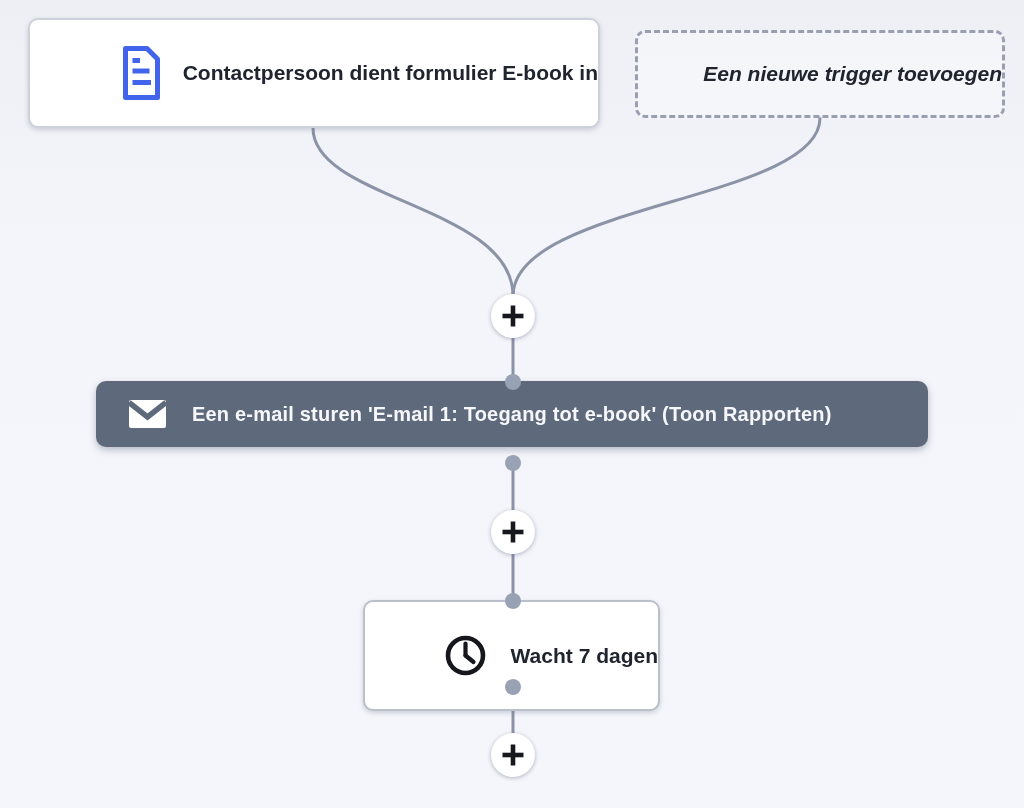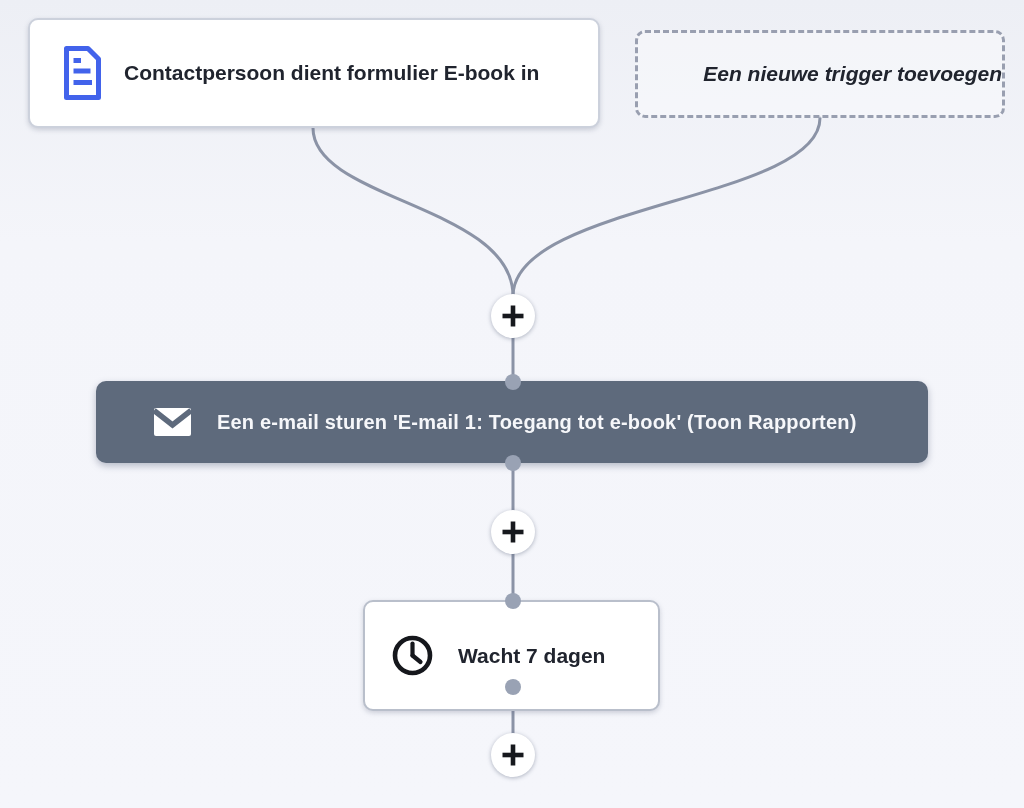--- a/index.html
+++ b/index.html
@@ -25,20 +25,21 @@
     position: absolute;
     display: flex;
     align-items: center;
     border-radius: 10px;
     z-index: 2;
   }
   .card {
     background: #ffffff;
     border: 2px solid #ccd1dc;
     box-shadow: 0 2px 5px rgba(96,104,128,0.28);
+    justify-content: flex-end;
   }
   .trigger-card {
     left: 28px; top: 18px;
     width: 572px; height: 110px;
   }
   .trigger-card .node-icon { margin-left: 30px; }
   .trigger-card .node-label {
     margin-left: 19px;
     font-size: 21px;
     font-weight: bold;
@@ -52,24 +53,23 @@
     justify-content: flex-end;
     font-style: italic;
   }
   .add-trigger-card .node-label {
     font-size: 21px;
     font-weight: bold;
     color: #20242e;
   }
   .email-node {
     left: 96px; top: 381px;
-    width: 832px; height: 82px;
+    width: 832px; height: 66px;
     background: #5e6a7c;
     box-shadow: 0 3px 7px rgba(90,100,125,0.40);
-    padding-left: 25px;
   }
   .email-node .node-icon { margin-left: 33px; }
   .email-node .node-label {
     margin-left: 26px;
     font-size: 20px;
     font-weight: bold;
     color: #f6f7fa;
     letter-spacing: 0.2px;
   }
   .wait-card {

